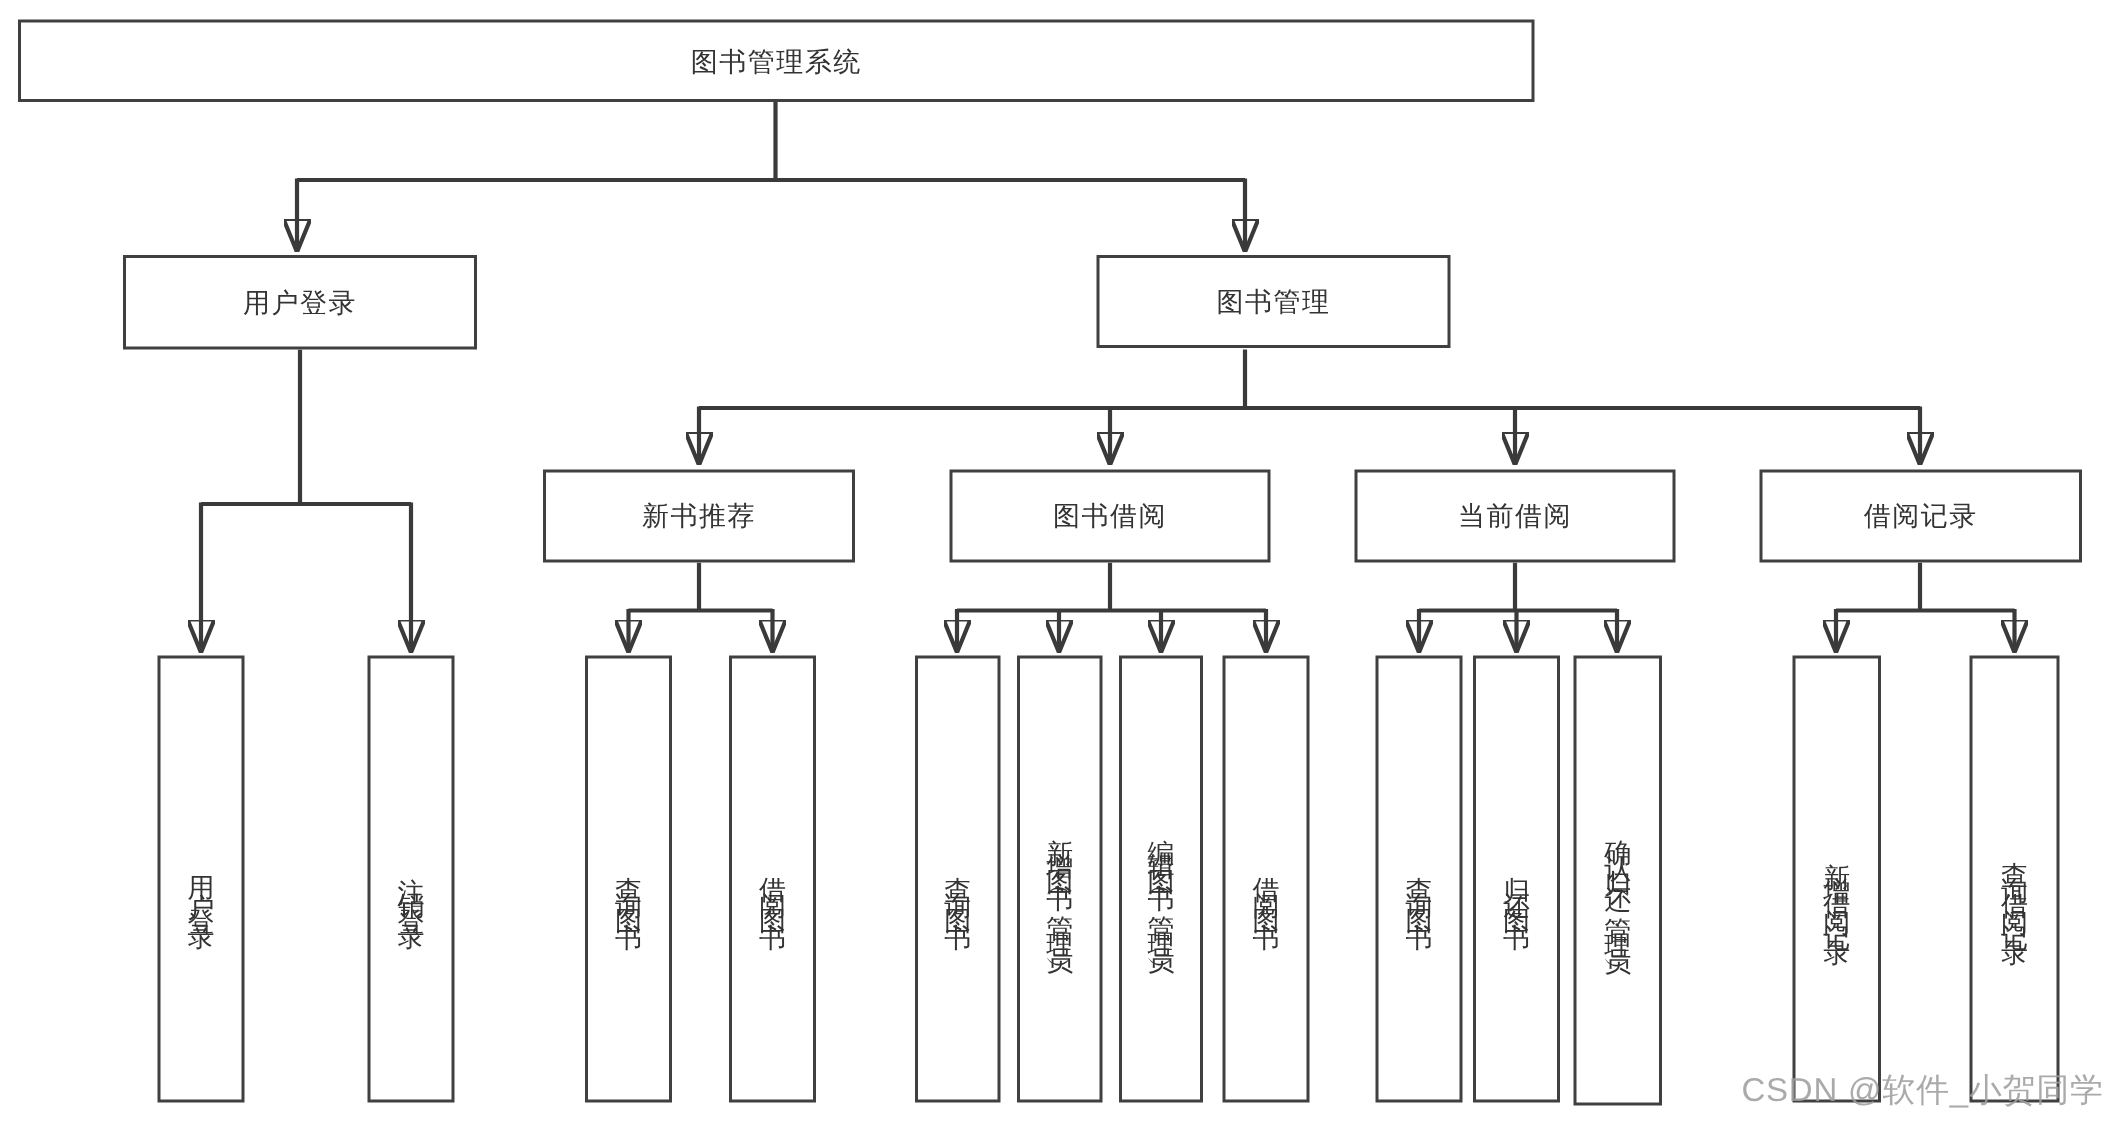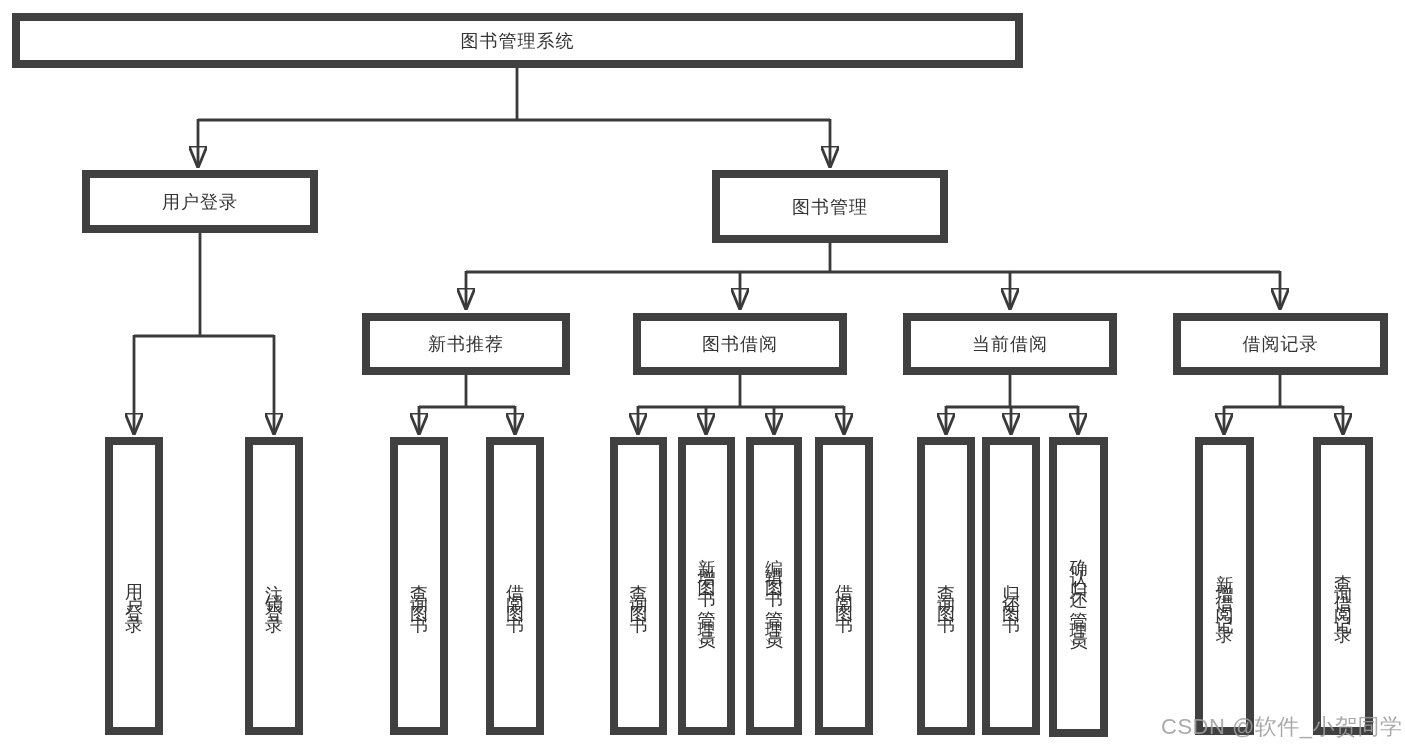--- a/index.html
+++ b/index.html
@@ -22,21 +22,21 @@
     pointer-events: none;
   }
   .connectors path {
     stroke: #3a3a3a;
     stroke-width: 2.8;
     fill: none;
   }
   .box {
     position: absolute;
     box-sizing: border-box;
-    border: 8px solid #404040;
+    border: 2px solid #404040;
     background: #ffffff;
     display: flex;
     align-items: center;
     justify-content: center;
     color: #333333;
     font-size: 18px;
     letter-spacing: 1px;
   }
   .box.root {
     font-size: 18px;
@@ -112,21 +112,21 @@
     <path d="M1343,406 L1343,433" marker-end="url(#arrow)"></path>
   </svg>
 
   <div class="box root" style="left:12px;top:13px;width:1011px;height:55px">
     <span>图书管理系统</span>
   </div>
 
   <div class="box" style="left:82px;top:170px;width:236px;height:63px">
     <span>用户登录</span>
   </div>
-  <div class="box" style="left:712px;top:170px;width:236px;height:73px">
+  <div class="box" style="left:731px;top:170px;width:236px;height:62px">
     <span>图书管理</span>
   </div>
 
   <div class="box" style="left:633px;top:313px;width:214px;height:62px">
     <span>图书借阅</span>
   </div>
   <div class="box" style="left:362px;top:313px;width:208px;height:62px">
     <span>新书推荐</span>
   </div>
   <div class="box" style="left:1173px;top:313px;width:215px;height:62px">

